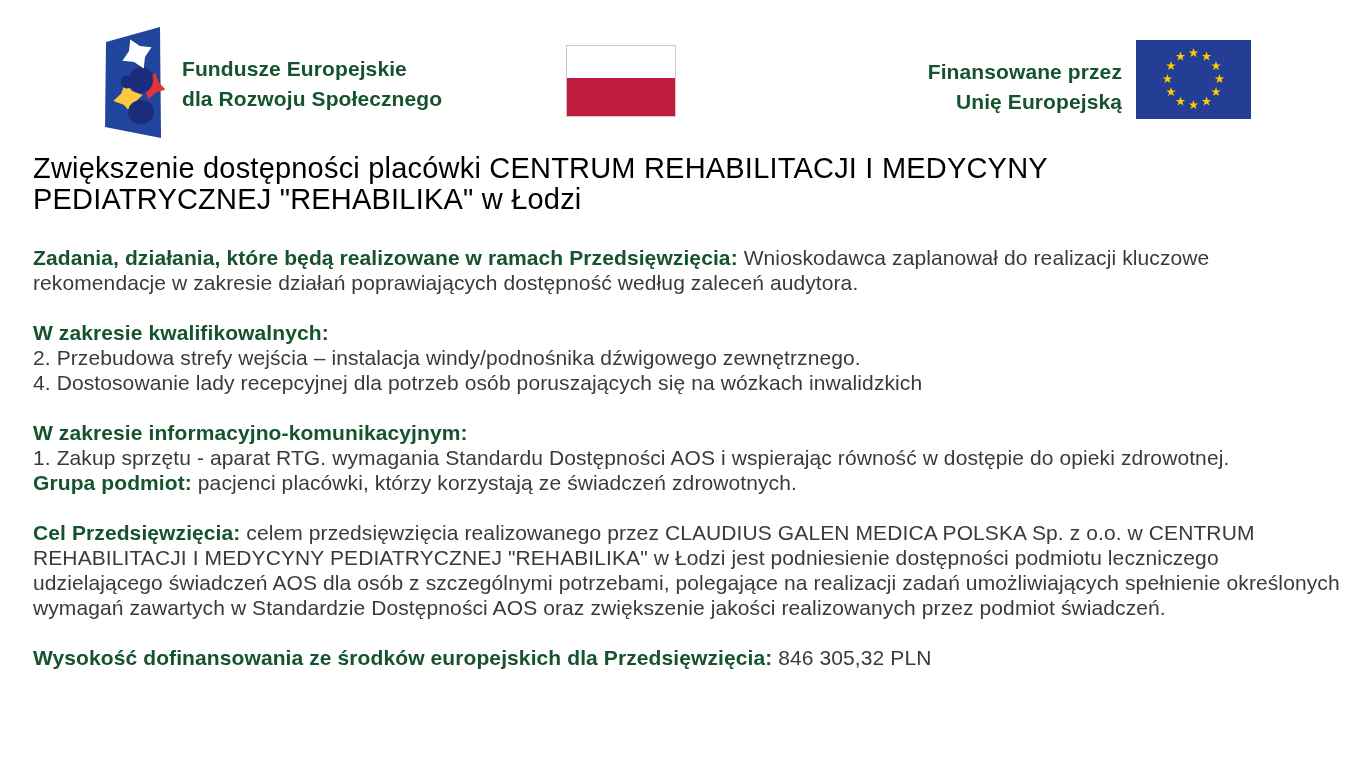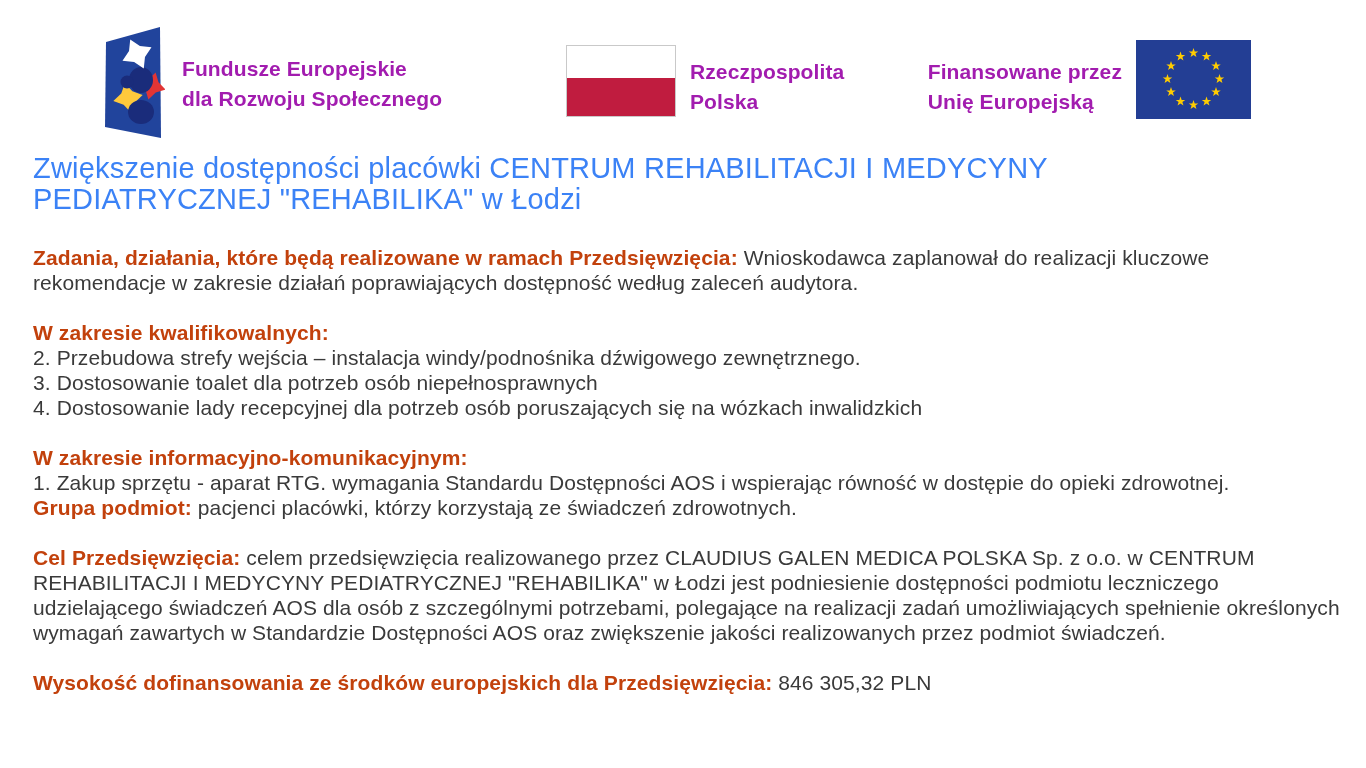--- a/index.html
+++ b/index.html
@@ -13,62 +13,62 @@
     font-family: "Liberation Sans", sans-serif;
   }
 
   
   .logo-strip { position: absolute; top: 0; left: 0; width: 1366px; height: 148px; }
   .logo-text {
     position: absolute;
     font-size: 21px;
     line-height: 30px;
     font-weight: 700;
-    color: #a21caf;
+    color: #14532d;
     letter-spacing: 0.1px;
     white-space: nowrap;
   }
   .funds-flag { position: absolute; left: 103px; top: 24px; }
   .funds-text { left: 182px; top: 54px; }
   .pl-flag {
     position: absolute; left: 566px; top: 45px;
     width: 110px; height: 72px;
     border: 1px solid #c9c9c9;
     background: #ffffff;
   }
   .pl-red { position: absolute; left: 0; bottom: 0; width: 100%; height: 54%; }
   .poland-text { left: 690px; top: 57px; }
-  .financed-text { right: 244px; top: 57px; text-align: left; }
+  .financed-text { right: 244px; top: 57px; text-align: right; }
   .eu-flag { position: absolute; left: 1136px; top: 40px; }
 
   
   .title-block {
     position: absolute;
     left: 33px; top: 153px;
     width: 1310px;
     font-size: 29px;
     line-height: 31px;
     font-weight: 400;
-    color: #3b82f6;
+    color: #000000;
     letter-spacing: 0.2px;
   }
 
   
   .body-block {
     position: absolute;
     left: 33px; top: 245px;
     width: 1312px;
     font-size: 21px;
     line-height: 25px;
     color: #3a3a3a;
     letter-spacing: 0.1px;
   }
   .para { margin-bottom: 25px; }
   .para:last-child { margin-bottom: 0; }
-  .body-block b { color: #c2410c; font-weight: 700; }
+  .body-block b { color: #14532d; font-weight: 700; }
   .fin-row { white-space: nowrap; }
 </style>
 </head>
 <body>
 
 <div class="page">
 
   <div class="logo-strip">
 
     <svg class="funds-flag" width="62" height="118" viewBox="0 0 62 118">
@@ -86,24 +86,20 @@
         <polygon points="0,-16 6,-6 16,0 6,6 0,16 -6,6 -16,0 -6,-6" fill="#FFFFFF"></polygon>
       </g>
     </svg>
     <div class="logo-text funds-text">
       <div>Fundusze Europejskie</div>
       <div>dla Rozwoju Społecznego</div>
     </div>
 
     <div class="pl-flag">
       <div class="pl-red" style="background:#C01C3F"></div>
-    </div>
-    <div class="logo-text poland-text">
-      <div>Rzeczpospolita</div>
-      <div>Polska</div>
     </div>
 
     <div class="logo-text financed-text">
       <div>Finansowane przez</div>
       <div>Unię Europejską</div>
     </div>
     <svg class="eu-flag" width="115" height="79" viewBox="0 0 115 79">
       <defs>
         <polygon id="star5" fill="#FFCC00" points="0,-5 1.18,-1.62 4.76,-1.55 1.9,0.62 2.94,4.05 0,2 -2.94,4.05 -1.9,0.62 -4.76,-1.55 -1.18,-1.62"></polygon>
       </defs>
@@ -130,21 +126,20 @@
 
   <div class="body-block">
 
     <div class="para">
       <b>Zadania, działania, które będą realizowane w ramach Przedsięwzięcia:</b><span> Wnioskodawca zaplanował do realizacji kluczowe rekomendacje w zakresie działań poprawiających dostępność według zaleceń audytora.</span>
     </div>
 
     <div class="para">
       <div><b>W zakresie kwalifikowalnych:</b></div>
       <div>2. Przebudowa strefy wejścia – instalacja windy/podnośnika dźwigowego zewnętrznego.</div>
-      <div>3. Dostosowanie toalet dla potrzeb osób niepełnosprawnych</div>
       <div>4. Dostosowanie lady recepcyjnej dla potrzeb osób poruszających się na wózkach inwalidzkich</div>
     </div>
 
     <div class="para">
       <div><b>W zakresie informacyjno-komunikacyjnym:</b></div>
       <div>1. Zakup sprzętu - aparat RTG. wymagania Standardu Dostępności AOS i wspierając równość w dostępie do opieki zdrowotnej.</div>
       <div>
         <b>Grupa podmiot:</b><span> pacjenci placówki, którzy korzystają ze świadczeń zdrowotnych.</span>
       </div>
     </div>

